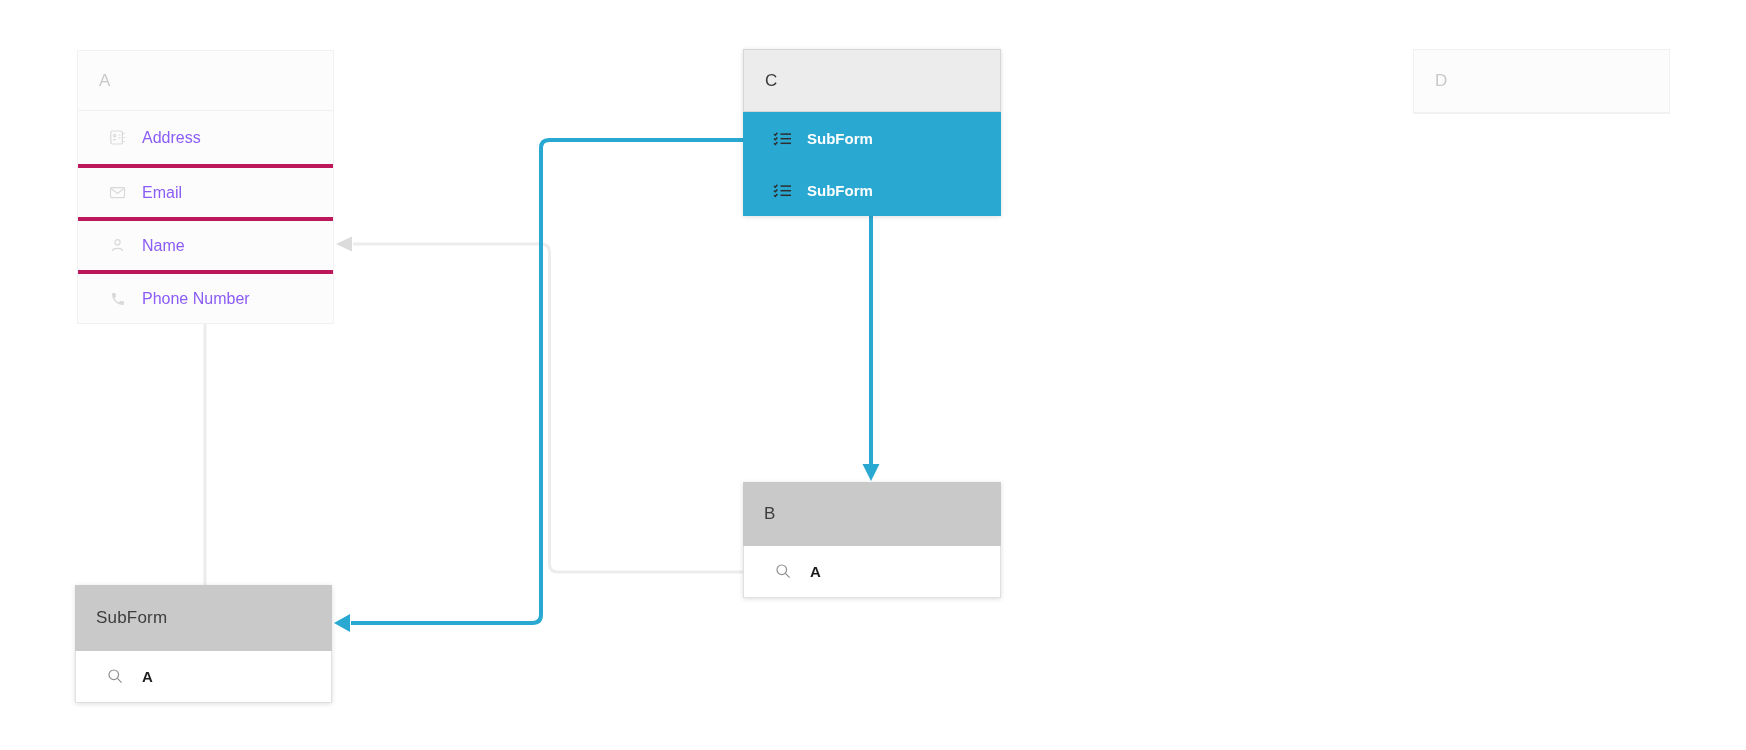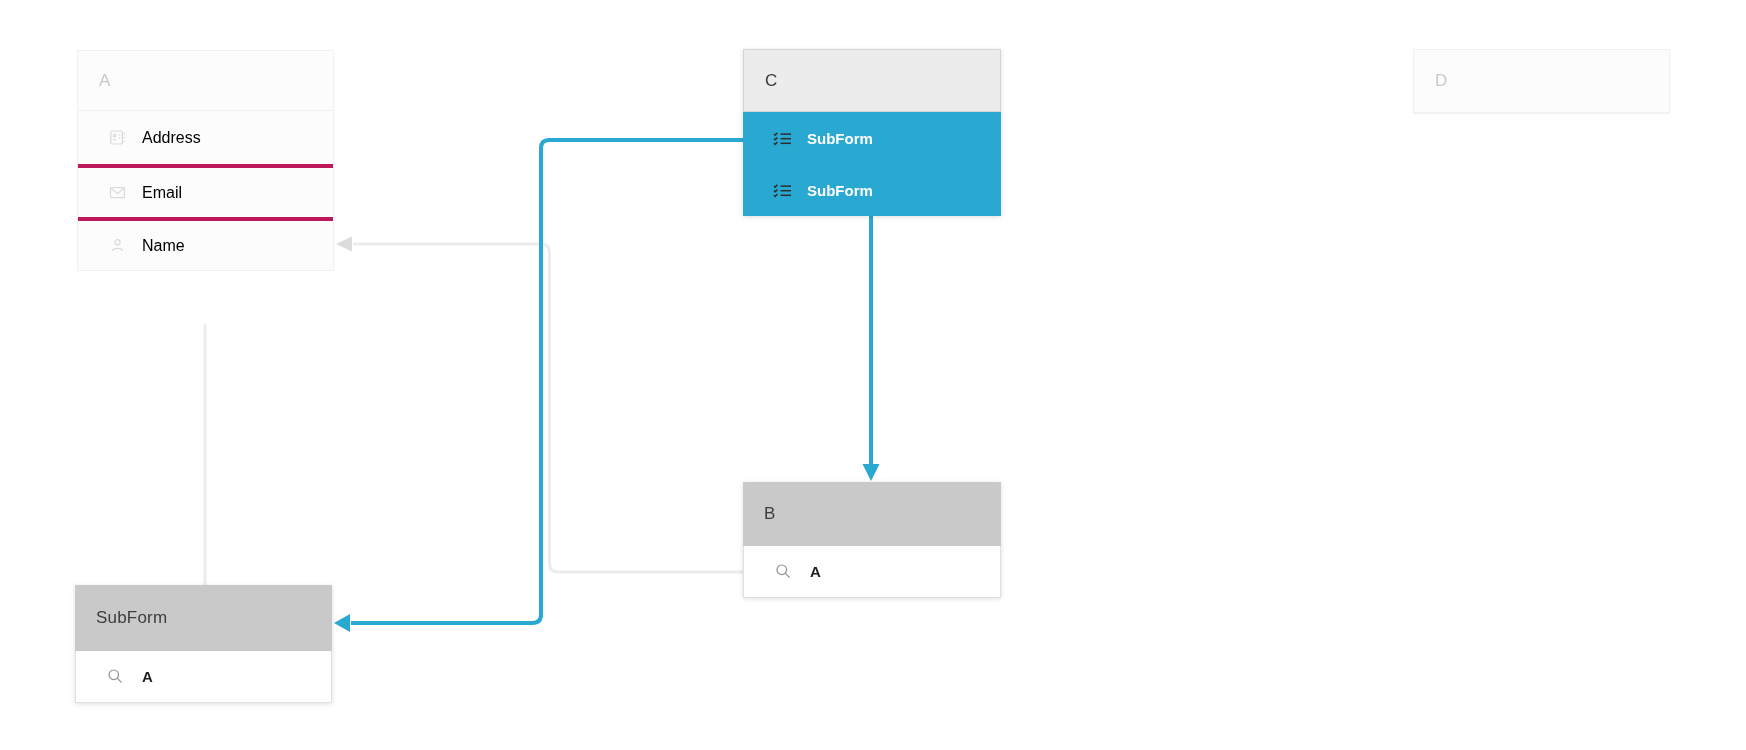--- a/index.html
+++ b/index.html
@@ -10,21 +10,21 @@
   .connector-layer{position:absolute;left:0;top:0;z-index:1;}
   .box{position:absolute;box-sizing:border-box;z-index:2;background:#fff;}
   .box .hd{display:flex;align-items:center;box-sizing:border-box;padding-left:21px;font-size:17px;letter-spacing:.2px;}
   .box .row{display:flex;align-items:center;box-sizing:border-box;background:#fff;}
   .row .ic{margin-left:30px;width:19px;display:flex;justify-content:center;align-items:center;}
   .row .lb{margin-left:15px;font-size:16px;}
 
   
   .box.faded{background:#fcfcfc;border:1px solid #f1f1f1;}
   .box.faded .hd{color:#c9c9c9;border-bottom:1px solid #f1f1f1;}
-  .box.faded .row{background:transparent;color:#000000;}
+  .box.faded .row{background:transparent;color:#8b5cf6;}
   .box.faded .row + .row{border-top:4px solid #be185d;}
 
   
   .box.raised{box-shadow:0 1px 5px rgba(0,0,0,0.13);}
   .hd.light{border:1px solid #d6d6d6;color:#3a3a3a;}
   .hd.mid{color:#3d3d3d;}
   .row.accent{color:#ffffff;font-weight:bold;}
   .row.accent .lb{font-size:15px;}
   .row.lookup{border:1px solid #e0e0e0;border-top:none;color:#1d1d1d;font-weight:bold;}
   .row.lookup .lb{font-size:15px;margin-left:17px;}
@@ -74,20 +74,28 @@
       <span class="lb">Email</span>
     </div>
     <div class="row" style="height:53px;">
       <span class="ic">
         <svg width="17" height="17" viewBox="0 0 17 17" fill="none" stroke="#d9d9d9" stroke-width="1.2">
           <circle cx="8.5" cy="5.2" r="2.6"></circle>
           <path d="M3.6 14 C3.6 10.4 13.4 10.4 13.4 14"></path>
         </svg>
       </span>
       <span class="lb">Name</span>
+    </div>
+    <div class="row" style="height:53px;">
+      <span class="ic">
+        <svg width="16" height="16" viewBox="0 0 24 24" fill="#d9d9d9">
+          <path d="M6.62 10.79c1.44 2.83 3.76 5.14 6.59 6.59l2.2-2.2c.27-.27.67-.36 1.02-.24 1.12.37 2.33.57 3.57.57.55 0 1 .45 1 1V20c0 .55-.45 1-1 1-9.39 0-17-7.61-17-17 0-.55.45-1 1-1h3.5c.55 0 1 .45 1 1 0 1.25.2 2.45.57 3.57.11.35.03.74-.25 1.02l-2.2 2.2z"></path>
+        </svg>
+      </span>
+      <span class="lb">Phone Number</span>
     </div>
   </div>
 
   <div class="box raised" style="left:743px;top:49px;width:258px;">
     <div class="hd light" style="height: 63px; background-color: rgb(236, 236, 236);">
       <span>C</span>
     </div>
     <div class="row accent" style="height: 52px; background-color: rgb(41, 169, 210);">
       <span class="ic">
         <svg width="19" height="15" viewBox="0 0 19 15" fill="none" stroke="#2e2e2e" stroke-width="1.5">

